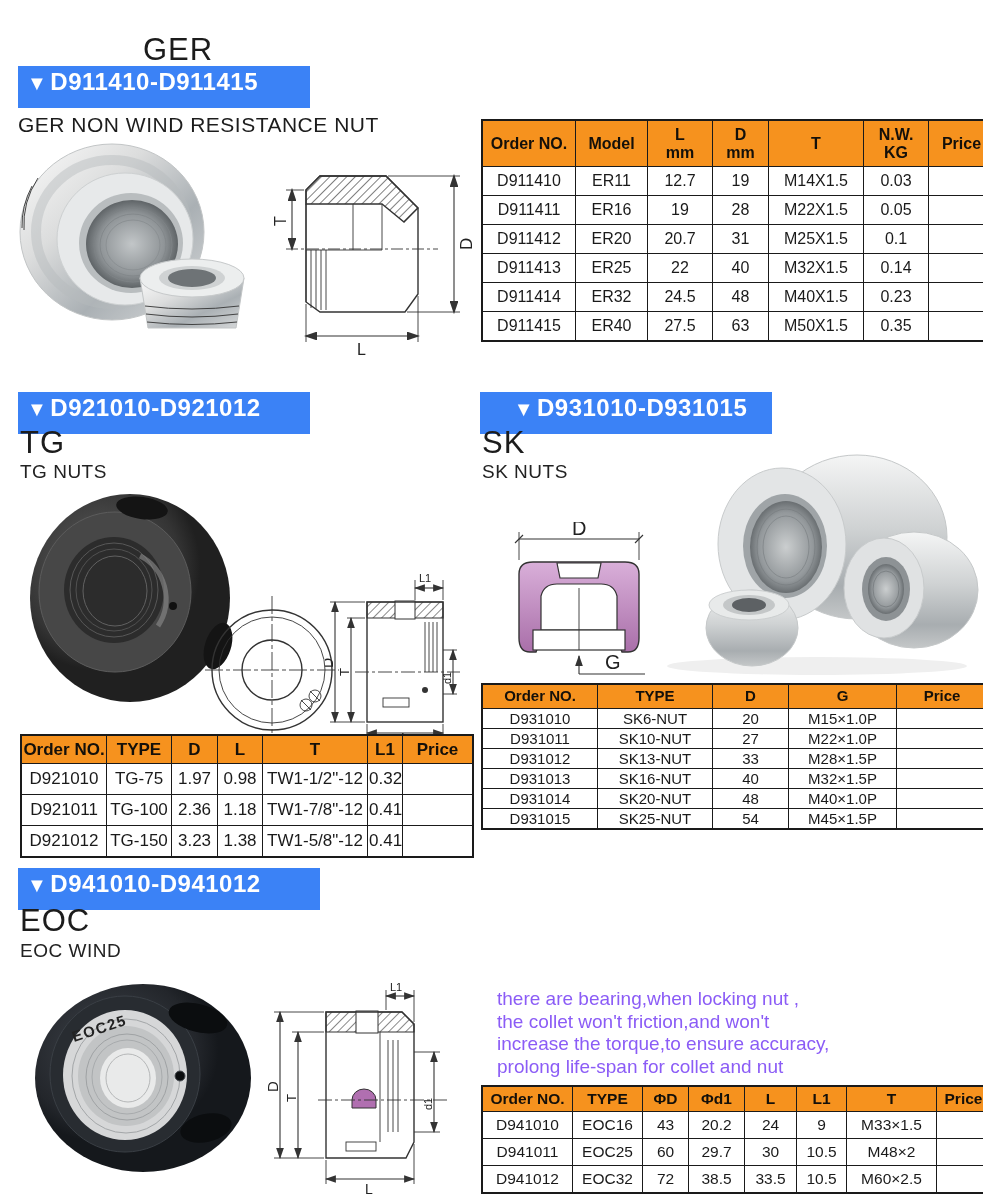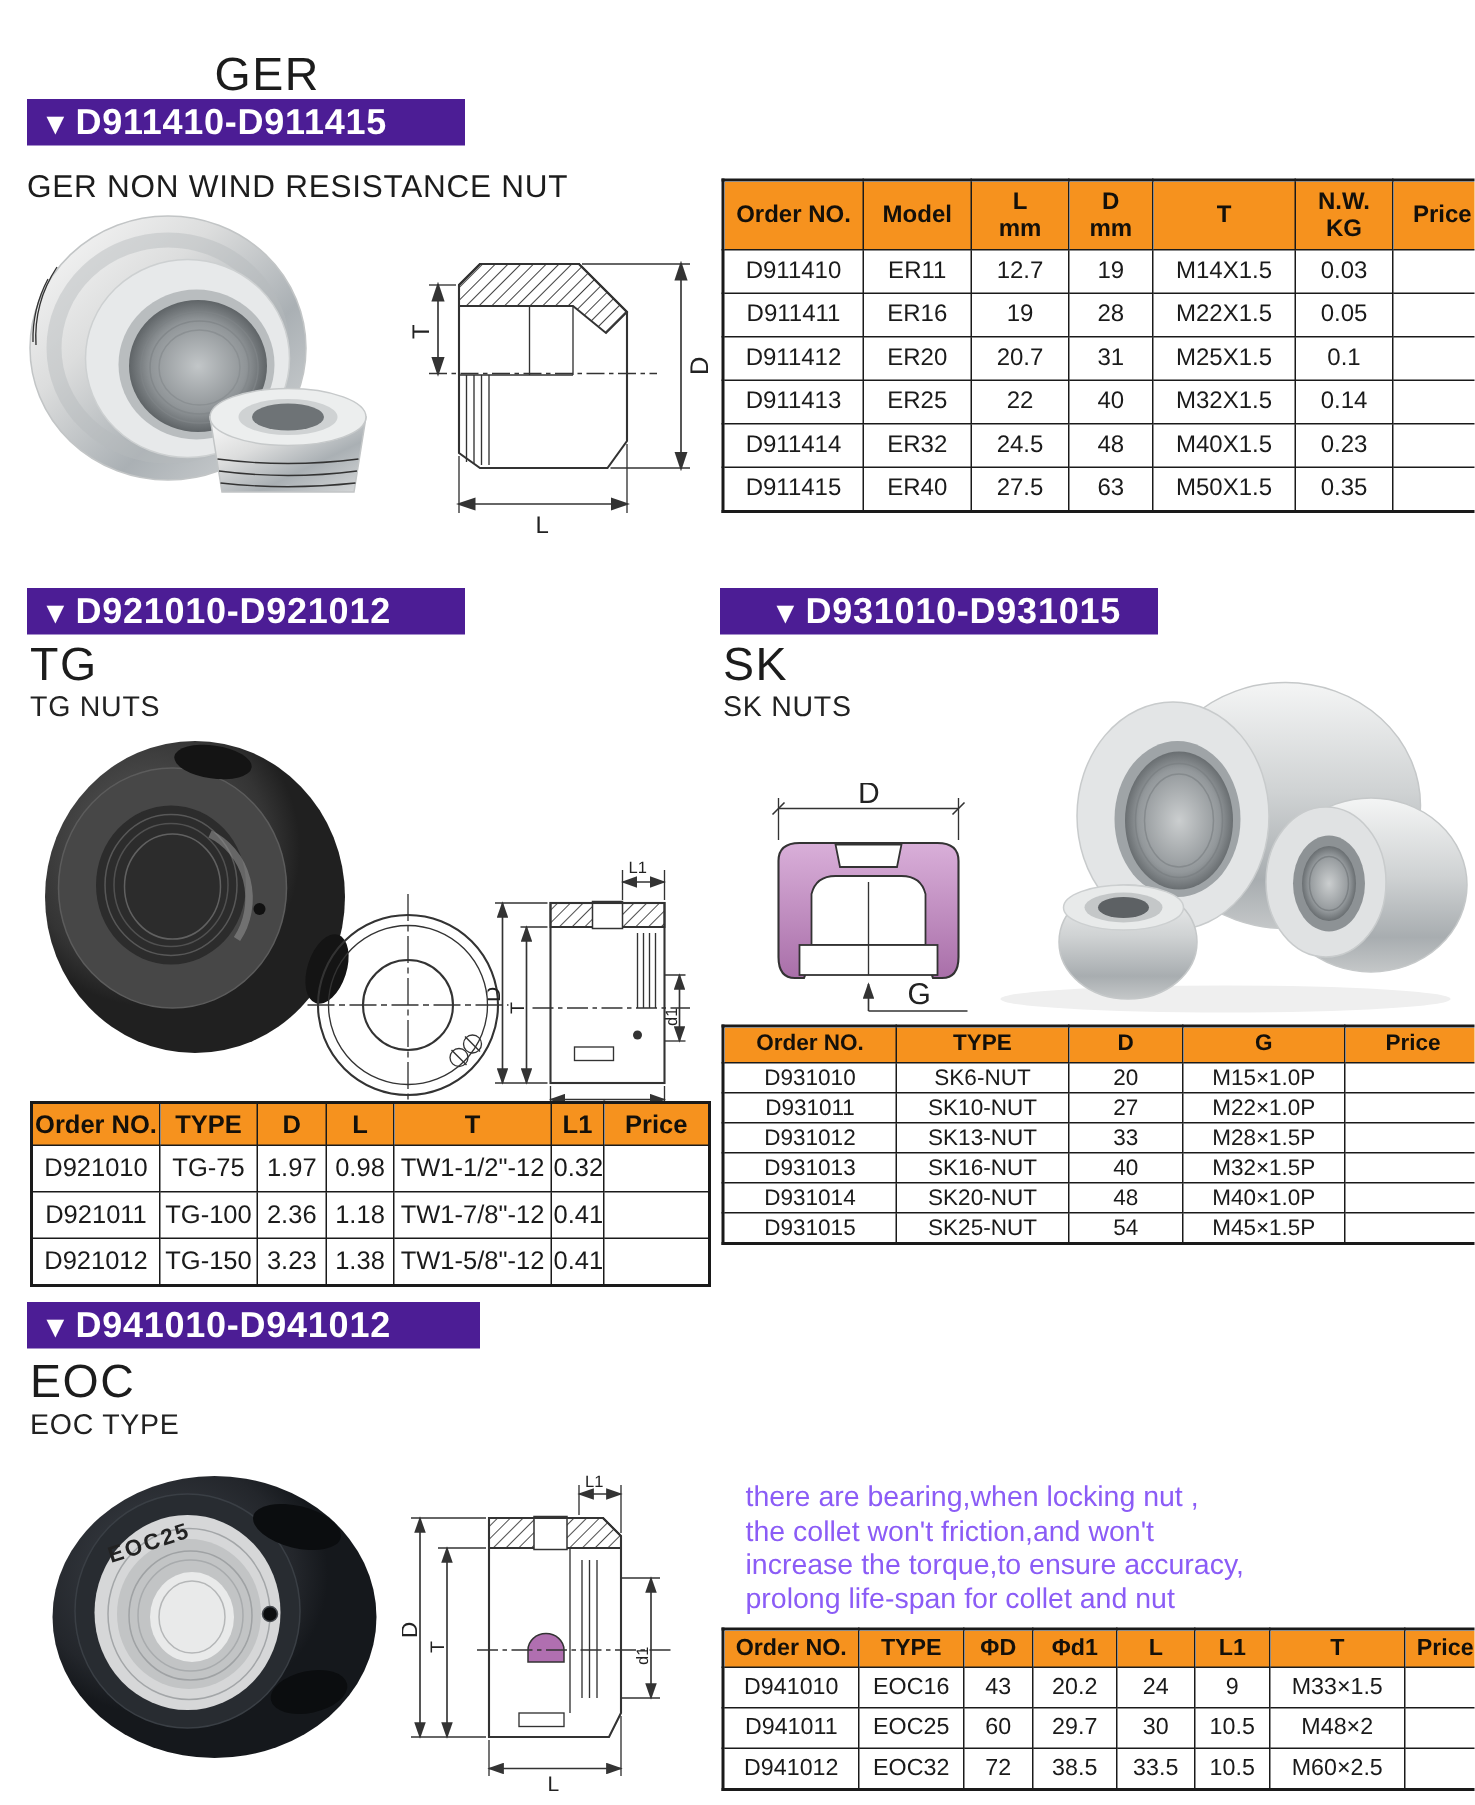--- a/index.html
+++ b/index.html
@@ -3,22 +3,22 @@
 <meta charset="utf-8">
 <style>
   html,body { margin:0; padding:0; background:#ffffff; }
   body { font-family:"Liberation Sans", sans-serif; color:#1a1a1a; }
   .page { position:relative; width:983px; height:1203px; background:#fff; overflow:hidden;padding-left:43px; }
 
   .sec-title { position:absolute; font-size:31px; color:#1c1c1c; letter-spacing:1px; }
   .sec-sub   { position:absolute; font-size:19px; color:#222; letter-spacing:0.5px; }
   .heading1  { position:absolute; font-size:21px; color:#1c1c1c; letter-spacing:0.5px; }
 
-  .banner { position:absolute; background:#4c1d95; color:#fff; font-weight:bold;
-            height:31px; line-height:31px; font-size:24px; padding-left:9px;
+  .banner { position:absolute; background:#3b82f6; color:#fff; font-weight:bold;
+            height:42px; line-height:31px; font-size:24px; padding-left:9px;
             white-space:nowrap; letter-spacing:0.5px; }
   .banner .tri { font-size:20px; margin-right:3px; }
 
   table.spec { position:absolute; border-collapse:collapse; table-layout:fixed;
                background:#fff; border:2px solid #1a1a1a; }
   table.spec th, table.spec td { border:1.5px solid #1a1a1a; text-align:center;
                vertical-align:middle; padding:0 1px; overflow:hidden; }
   table.spec th { background:#F6921E; font-weight:bold; color:#14100a;
                white-space:pre-line; line-height:1.12; }
 
@@ -445,21 +445,21 @@
           <td>M45×1.5P</td>
           <td></td>
         </tr>
       </tbody>
     </table>
 
   <div class="banner" style="left:18px; top:868px; width:293px;">
     <span class="tri">▼</span><span>D941010-D941012</span>
   </div>
   <div class="sec-title" style="left:20px; top:903px;text-align:right;">EOC</div>
-  <div class="sec-sub" style="left:20px; top:940px;">EOC TYPE</div>
+  <div class="sec-sub" style="left:20px; top:940px;">EOC WIND</div>
 
   <svg style="left:28px; top:980px;" width="230" height="200" viewBox="0 0 230 200">
     <defs>
       <radialGradient id="dkB" cx="0.35" cy="0.35">
         <stop offset="0" stop-color="#40454c"></stop>
           <stop offset="0.8" stop-color="#23262b"></stop>
         <stop offset="1" stop-color="#15181c"></stop>
       </radialGradient>
     </defs>
     <ellipse cx="115" cy="98" rx="108" ry="94" fill="url(#dkB)"></ellipse>

